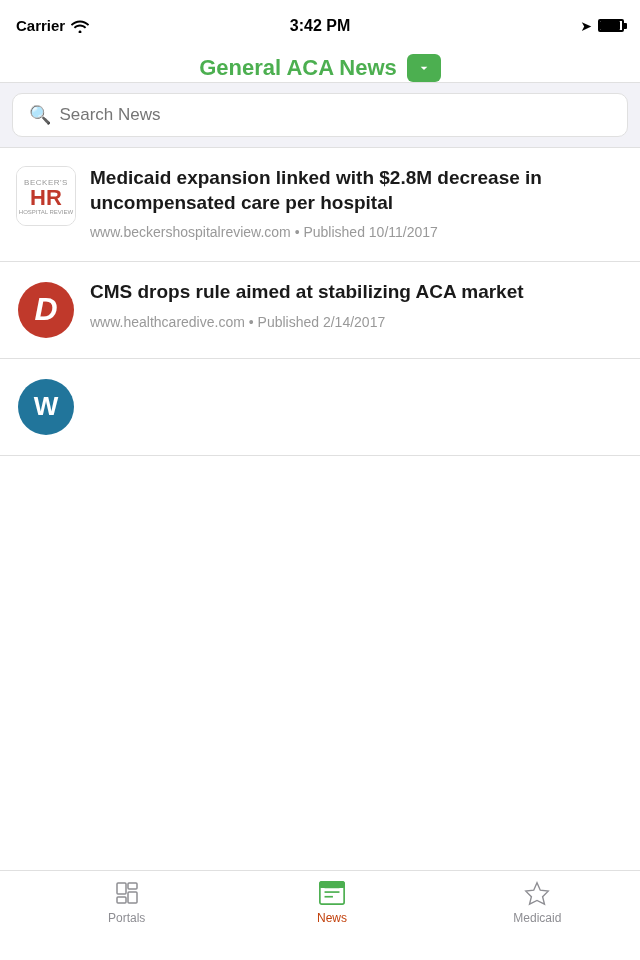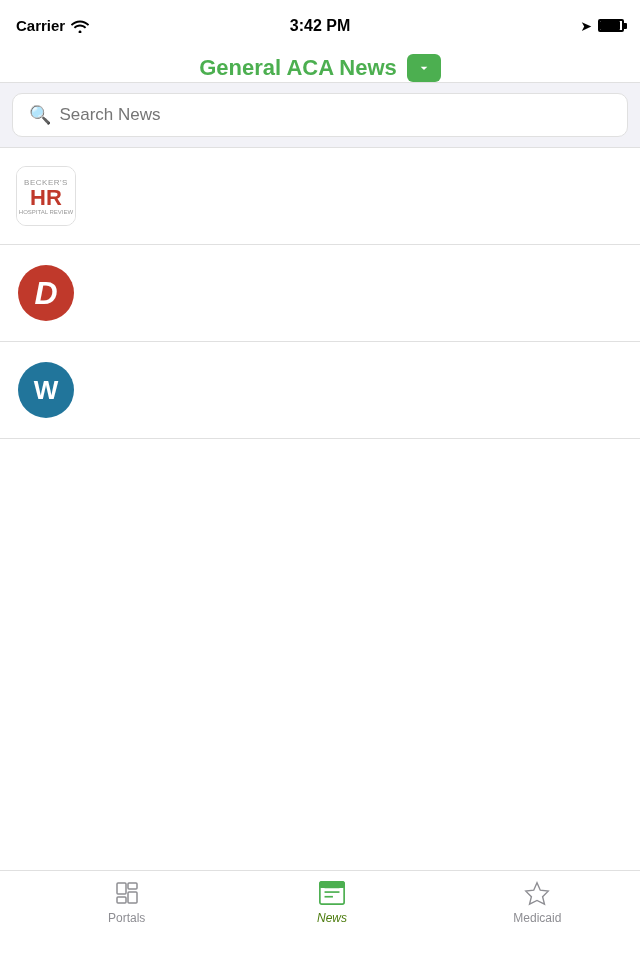--- a/index.html
+++ b/index.html
@@ -257,22 +257,21 @@
       height: 28px;
       display: flex;
       align-items: center;
       justify-content: center;
     }
     .tab-label {
       font-size: 12px;
       color: #8e8e93;
     }
     .tab-item.active .tab-label {
-      color: #4d7c0f;
-      font-style: italic;
+      color: #c2410c;
     }
     .tab-item.active .tab-icon svg {
       stroke: #4CAF50;
       fill: none;
     }
     .tab-icon svg {
       stroke: #8e8e93;
       fill: none;
       stroke-width: 1.5;
     }
@@ -330,29 +329,39 @@
   <div class="news-list">
 
     <div class="news-item">
       <div class="news-logo">
         <div class="logo-hr">
           <span class="top-text">BECKER'S</span>
           <span class="hr-text">HR</span>
           <span class="bottom-text">HOSPITAL REVIEW</span>
         </div>
       </div>
+      <div class="news-content">
+        <div class="news-title">Medicaid expansion linked with $2.8M decrease in uncompensated care per hospital</div>
+        <div class="news-meta">
+          <span>www.beckershospitalreview.com</span> • <span>Published 10/11/2017</span>
+        </div>
+      </div>
     </div>
 
     <div class="news-item">
       <div class="news-logo" style="border:none; background:transparent;">
         <div class="logo-d">
           <span>D</span>
         </div>
       </div>
       <div class="news-content">
+        <div class="news-title">CMS drops rule aimed at stabilizing ACA market</div>
+        <div class="news-meta">
+          <span>www.healthcaredive.com</span> • <span>Published 2/14/2017</span>
+        </div>
       </div>
     </div>
 
     <div class="news-item">
       <div class="news-logo" style="border:none; background:transparent;">
         <div class="logo-wp">
           <span>W</span>
         </div>
       </div>
     </div>

